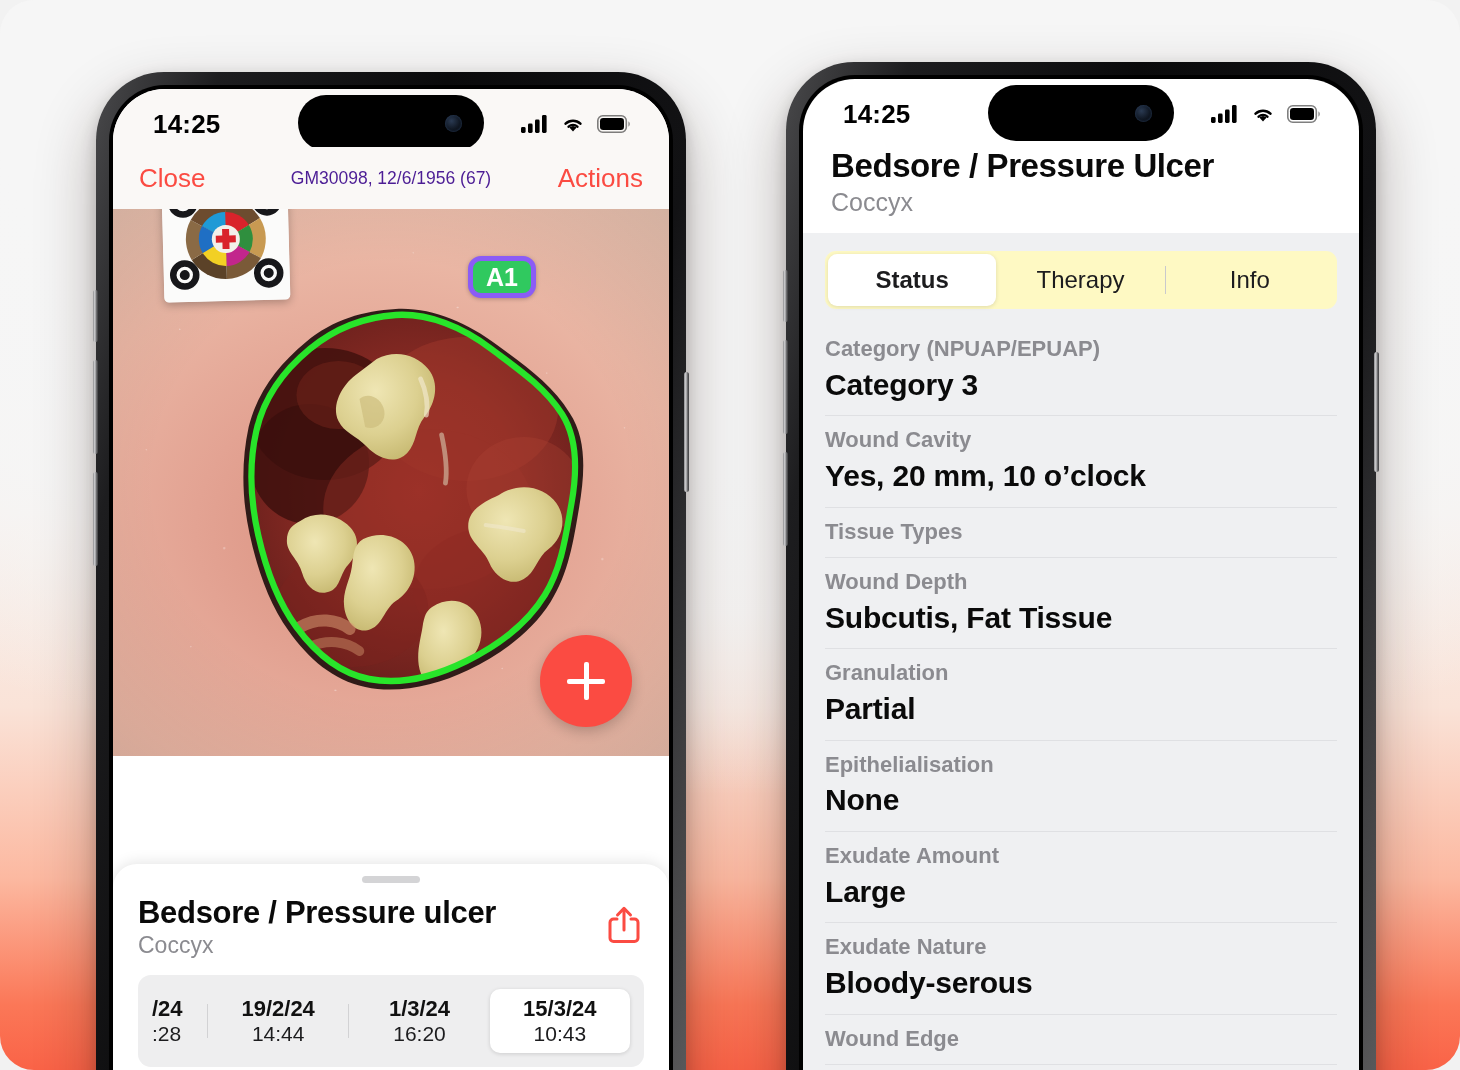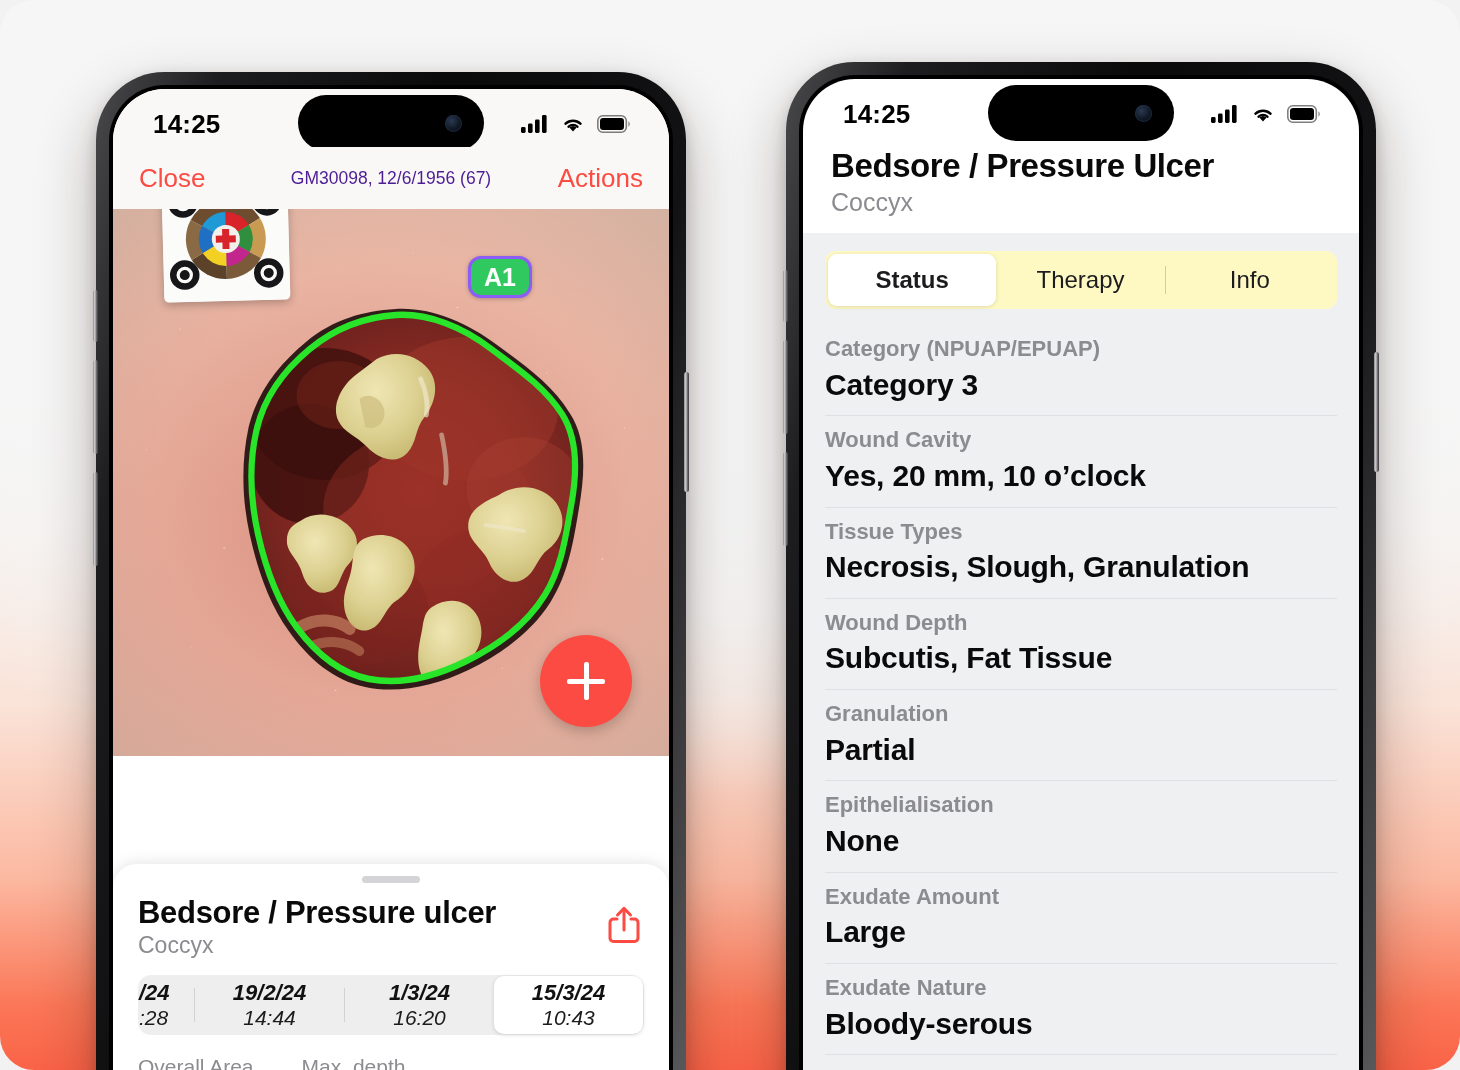--- a/index.html
+++ b/index.html
@@ -106,21 +106,21 @@
   .wound-svg { position:absolute; left:0; top:0; width:100%; height:100%; }
 
   .marker-card {
     position:absolute; left:50px; top:-18px; width:126px; height:110px;
     background:#fbfbfa; border-radius:5px; transform:rotate(-1.5deg);
     box-shadow:0 3px 8px rgba(0,0,0,.25); overflow:hidden;
   }
   .a1-badge {
     position:absolute; left:355px; top:47px;
     min-width:54px; height:42px; padding:0 13px;
-    background:#30c95f; border:3px solid #8b5cf6; border-radius:13px;
+    background:#30c95f; border:5px solid #8b5cf6; border-radius:13px;
     display:flex; align-items:center; justify-content:center;
     color:#fff; font-size:25px; font-weight:700;
     box-shadow:0 1px 4px rgba(0,0,0,.25);
   }
   .fab {
     position:absolute; right:37px; bottom:29px;
     width:92px; height:92px; border-radius:50%;
     background:#fb4b42;
     display:flex; align-items:center; justify-content:center;
     box-shadow:0 4px 14px rgba(0,0,0,.22);
@@ -138,22 +138,22 @@
   }
   .grabber { width:58px; height:7px; border-radius:4px; background:#d4d4d6;
     margin:12px auto 0; }
   .sheet-head { display:flex; align-items:flex-start; margin-top:12px; }
   .sheet-title { font-size:31px; font-weight:700; color:#0a0a0a; letter-spacing:-0.3px; }
   .sheet-sub { font-size:23px; color:#8b8b90; margin-top:1px; }
   .share-btn { margin-left:auto; margin-top:8px; width:40px; height:44px;
     display:flex; align-items:center; justify-content:center; }
 
   .seg {
-    margin-top:16px; height:60px; background:#eeeeef; border-radius:13px;
-    display:flex; align-items:stretch; padding:1px; position:relative;font-style:italic;
+    margin-top:16px; height:92px; background:#eeeeef; border-radius:13px;
+    display:flex; align-items:stretch; padding:14px; position:relative;
   }
   .seg-item {
     flex:1; display:flex; flex-direction:column; align-items:center; justify-content:center;
     position:relative; border-radius:10px;
   }
   .seg-item.clipped { flex:0 0 55px; align-items:flex-start; }
   .seg-item.active { background:#fff; box-shadow:0 1px 4px rgba(0,0,0,.14); }
   .seg-d { font-size:22px; font-weight:700; color:#111; line-height:1.18; white-space:nowrap; }
   .seg-t { font-size:21px; color:#1c1c1e; line-height:1.18; white-space:nowrap; }
   .seg-div { width:1px; align-self:center; height:34px; background:#d2d2d4; }
@@ -464,21 +464,20 @@
               <div class="row">
                 <div class="r-label">Category (NPUAP/EPUAP)</div>
                 <div class="r-value">Category 3</div>
               </div>
               <div class="row">
                 <div class="r-label">Wound Cavity</div>
                 <div class="r-value">Yes, 20 mm, 10 o’clock</div>
               </div>
               <div class="row">
                 <div class="r-label">Tissue Types</div>
-                <div class="r-value">Necrosis, Slough, Granulation</div>
               </div>
               <div class="row">
                 <div class="r-label">Wound Depth</div>
                 <div class="r-value">Subcutis, Fat Tissue</div>
               </div>
               <div class="row">
                 <div class="r-label">Granulation</div>
                 <div class="r-value">Partial</div>
               </div>
               <div class="row">

